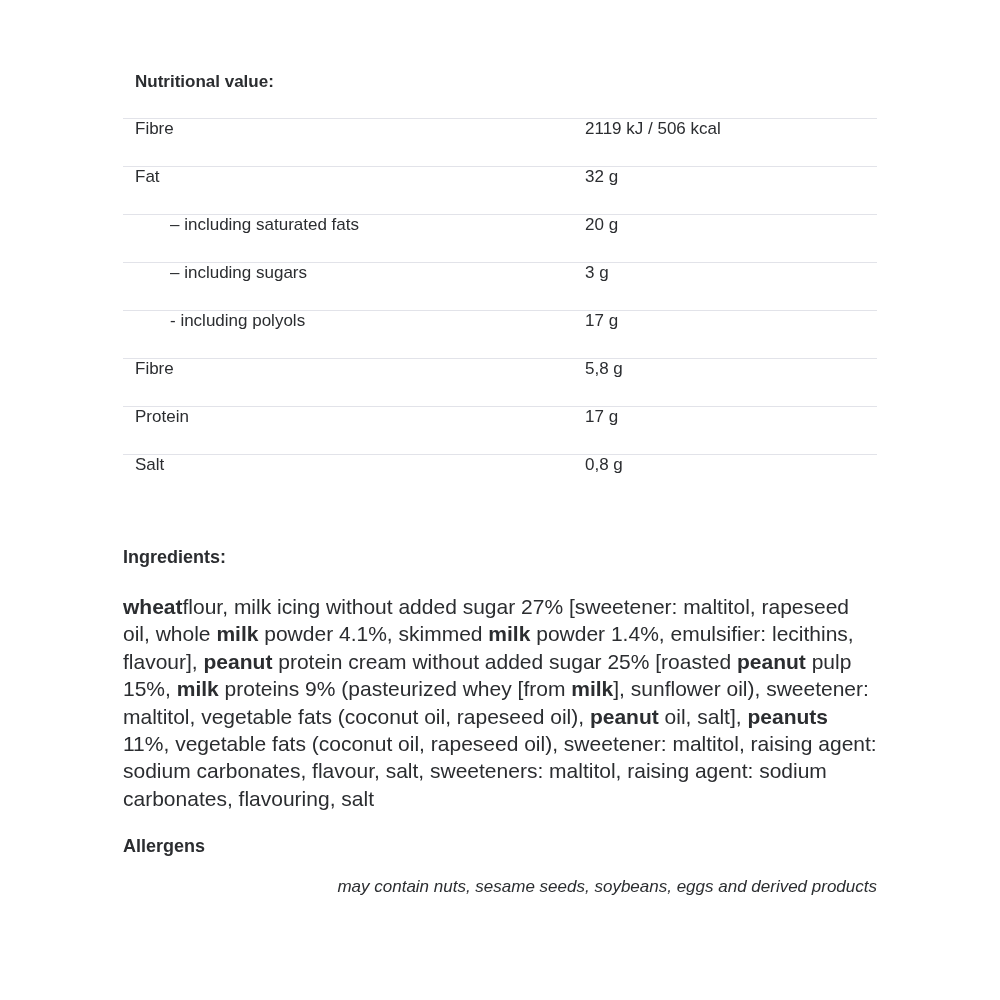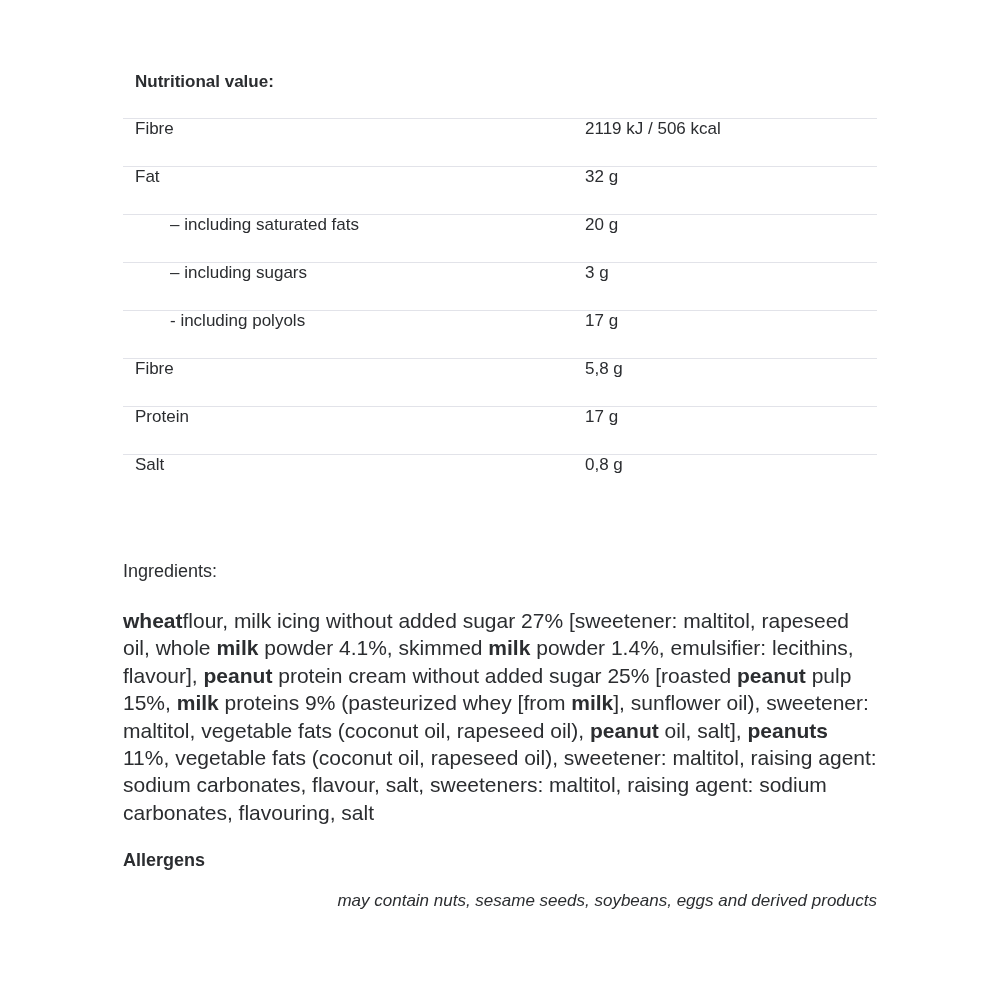--- a/index.html
+++ b/index.html
@@ -29,23 +29,23 @@
   .nrow.header { height: 47px; font-weight: 700; }
   .ncol-label {
     width: 462px;
     padding-left: 12px;
     flex: 0 0 462px;
   }
   .nrow.indent .ncol-label { padding-left: 47px; }
   .ncol-value { flex: 1; }
   
   .ing-heading {
-    margin-top: 56px;
+    margin-top: 42px;
     font-size: 18px;
-    font-weight: 400;
+    font-weight: 700;
     line-height: 24px;
   }
   .ing-text {
     margin-top: 24px;
     font-size: 21px;
     line-height: 27.4px;
     max-width: 754px;
   }
   .ing-text b { font-weight: 700; }
   

